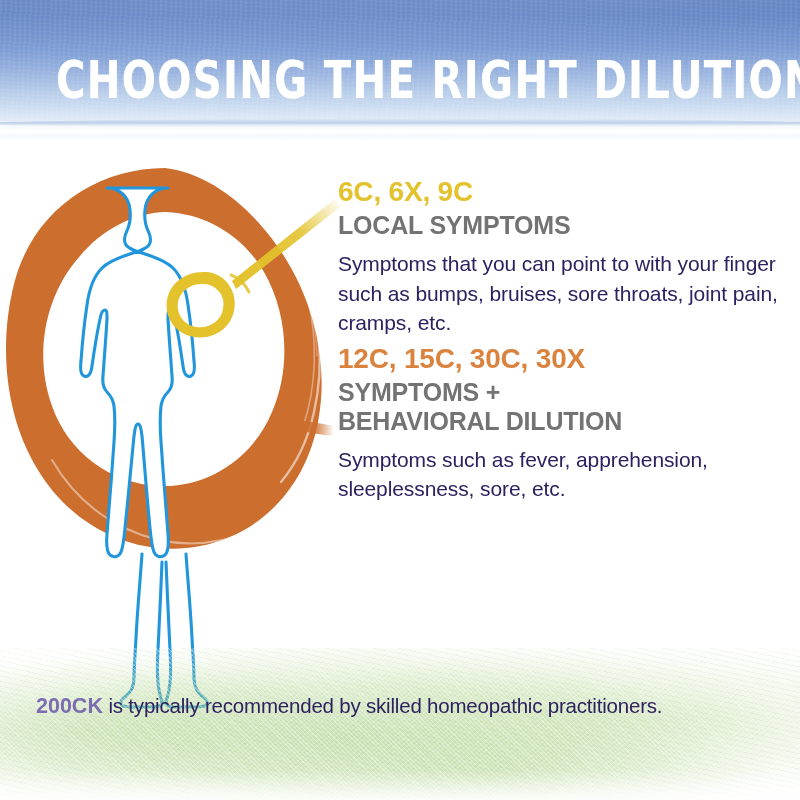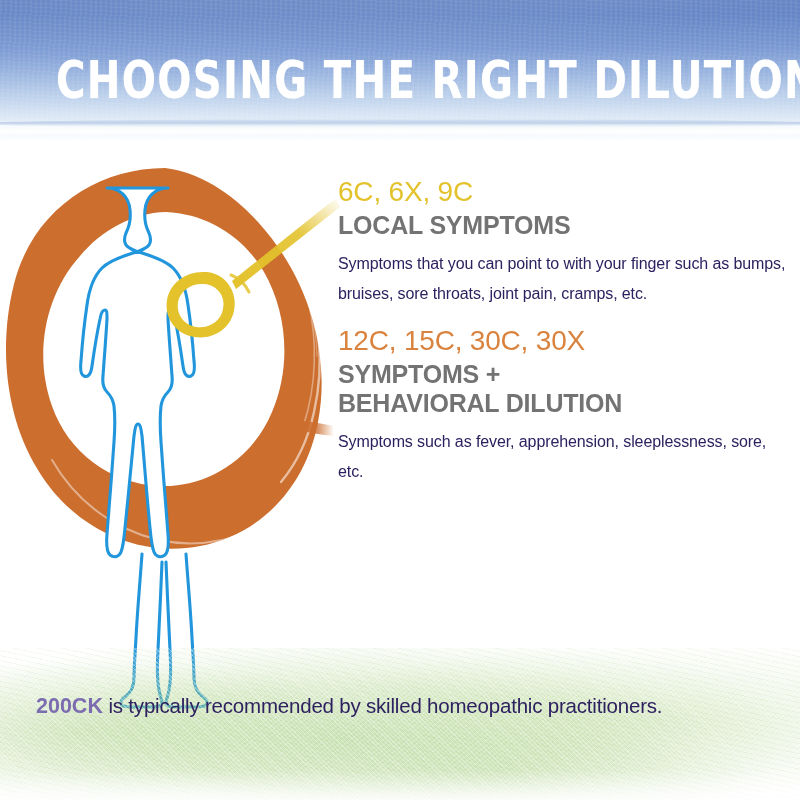--- a/index.html
+++ b/index.html
@@ -64,41 +64,41 @@
 
   
   .graphic{
     position:absolute;left:0;top:150px;width:340px;height:560px;
   }
   .graphic svg{display:block;}
 
   
   .content{position:absolute;left:338px;top:176px;width:448px;}
   .block{margin:0;}
-  .block + .block{margin-top:17px;}
+  .block + .block{margin-top:5px;}
   .dilution{
     font-size:28px;
-    font-weight:normal;
+    font-weight:bold;
     line-height:32px;
     letter-spacing:-0.2px;
     margin:0 0 3px 0;
   }
   .dilution.yellow{color:#e3c22c;}
   .dilution.orange{color:#d9833e;}
   .cat{
     color:#737373;
     font-size:25px;
     font-weight:bold;
     line-height:29px;
     letter-spacing:-0.2px;
     margin:0 0 9px 0;
   }
   .desc{
     color:#2e2160;
-    font-size:16px;
+    font-size:21px;
     line-height:29.5px;
     margin:0;
     letter-spacing:-0.1px;
   }
 
   
   .footer-wash{
     position:absolute;left:-20px;top:648px;width:840px;height:152px;
     background:
       radial-gradient(62% 78% at 44% 58%, rgba(150,198,110,.48) 0%, rgba(163,205,122,.34) 42%, rgba(190,220,160,.14) 70%, rgba(255,255,255,0) 88%),

